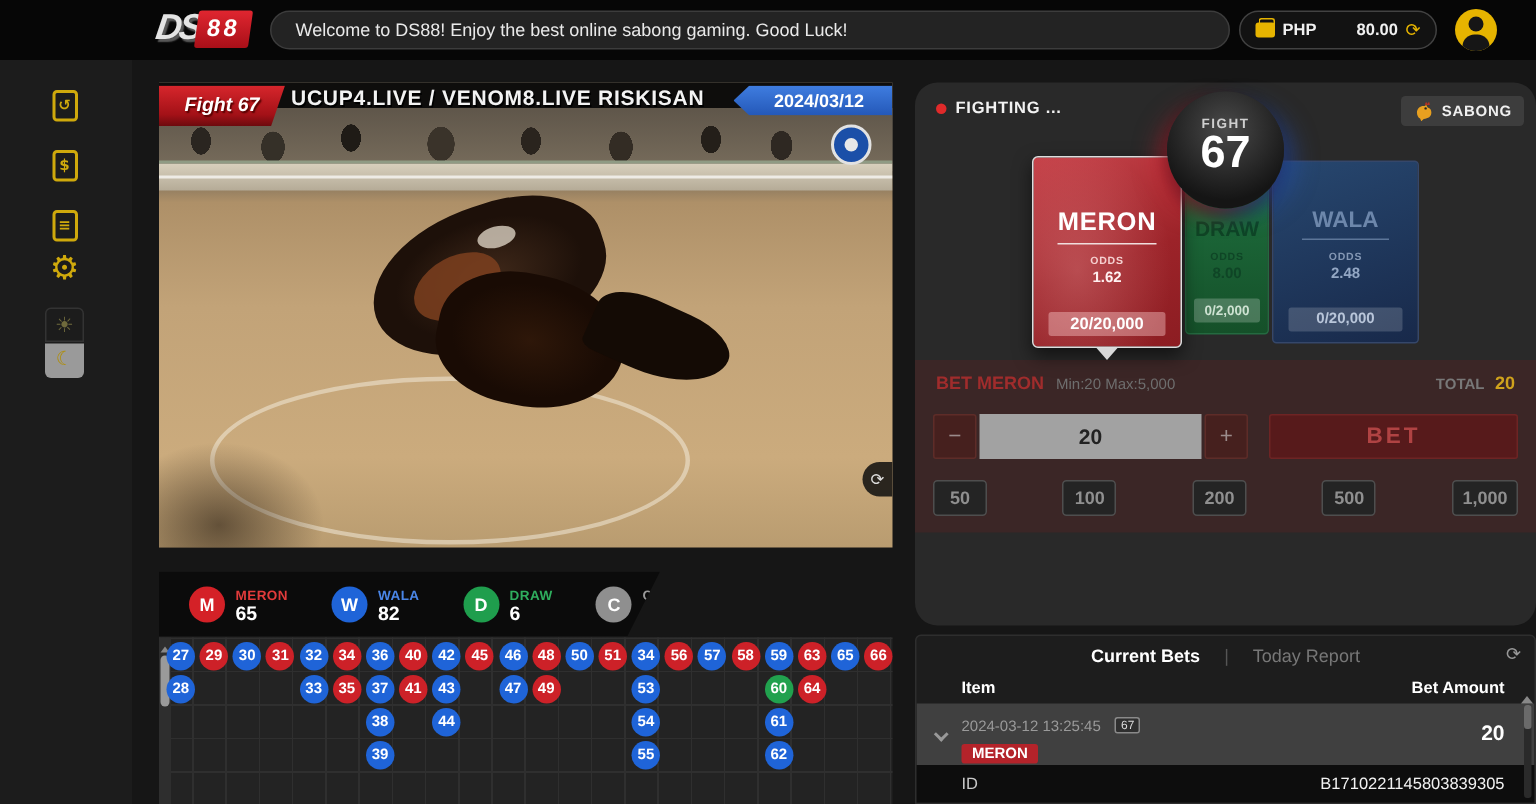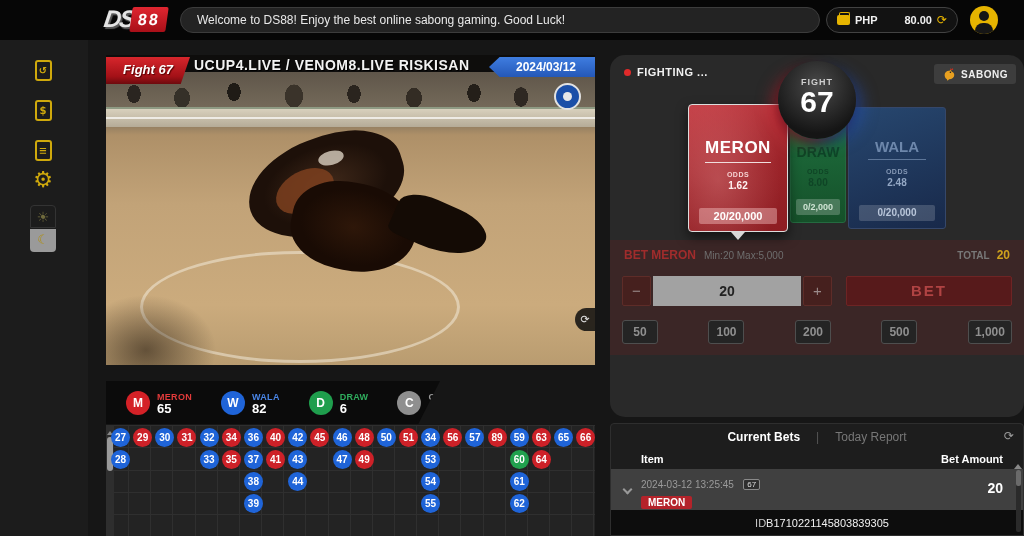--- a/index.html
+++ b/index.html
@@ -111,21 +111,21 @@
   .tab-report { color:#777; font-size:12px; cursor:pointer; }
   .bp-refresh { position:absolute; right:9px; top:5px; color:#999; font-size:12px; font-family:"DejaVu Sans",sans-serif; cursor:pointer; }
   .bp-cols { height:20px; padding:0 20px 0 30px; display:flex; justify-content:space-between; align-items:center; color:#fff; font-weight:bold; font-size:11px; }
   .bp-row { height:41px; background:#404040; position:relative; cursor:pointer; }
   .chev { position:absolute; left:13px; top:17px; width:7px; height:7px; border-left:2px solid #999; border-bottom:2px solid #999; transform:rotate(-45deg); }
   .row-main { position:absolute; left:30px; top:5px; }
   .row-time { color:#9a9a9a; font-size:10px; }
   .fight-pill { display:inline-block; background:#2f2f2f; border:1px solid #8a8a8a; border-radius:2px; color:#ddd; font-size:8px; padding:0 3px; margin-left:5px; vertical-align:1px; }
   .side-pill { display:inline-block; background:#b4232a; color:#fff; font-size:10px; font-weight:bold; padding:1px 7px; border-radius:2px; margin-top:3px; }
   .row-amount { position:absolute; right:20px; top:11px; color:#fff; font-weight:bold; font-size:14px; }
-  .bp-detail { height:26px; background:#0d0d0d; display:flex; justify-content:center; align-items:center; padding:0 20px 0 30px; font-size:11px; }
+  .bp-detail { height:26px; background:#0d0d0d; display:flex; justify-content:space-between; align-items:center; padding:0 20px 0 30px; font-size:11px; }
   .detail-label { color:#c8c8c8; }
   .detail-value { color:#f2f2f2; }
   .bp-scrollbar { position:absolute; right:2px; top:46px; width:5px; height:62px; background:#2a2a2a; border-radius:2px; }
   .bp-thumb { position:absolute; left:0; top:0; width:5px; height:16px; background:#6a6a6a; border-radius:2px; }
   .bp-up { position:absolute; right:1px; top:36px; width:0; height:0; border:4px solid transparent; border-bottom:5px solid #888; }
 
   
   .legend { position:absolute; left:106px; top:381px; width:334px; height:43px; background:#0b0b0b; clip-path:polygon(0 0,100% 0,93.5% 100%,0 100%); display:flex; align-items:center; gap:29px; padding-left:20px; z-index:4; }
   .leg-item { display:flex; align-items:center; gap:7px; }
   .leg-circle { width:24px; height:24px; border-radius:50%; color:#fff; font-weight:900; font-size:12px; text-align:center; line-height:24px; }
@@ -354,21 +354,21 @@
     <div class="dot M" style="left: 248.65px; top: 2.5px;">48</div>
     <div class="dot M" style="left: 248.65px; top: 24.8px;">49</div>
     <div class="dot W" style="left: 270.8px; top: 2.5px;">50</div>
     <div class="dot M" style="left: 292.95px; top: 2.5px;">51</div>
     <div class="dot W" style="left: 315.1px; top: 2.5px;">34</div>
     <div class="dot W" style="left: 315.1px; top: 24.8px;">53</div>
     <div class="dot W" style="left: 315.1px; top: 47.1px;">54</div>
     <div class="dot W" style="left: 315.1px; top: 69.4px;">55</div>
     <div class="dot M" style="left: 337.25px; top: 2.5px;">56</div>
     <div class="dot W" style="left: 359.4px; top: 2.5px;">57</div>
-    <div class="dot M" style="left: 381.55px; top: 2.5px;">89</div>
+    <div class="dot M" style="left: 381.55px; top: 2.5px;">58</div>
     <div class="dot W" style="left: 403.7px; top: 2.5px;">59</div>
     <div class="dot D" style="left: 403.7px; top: 24.8px;">60</div>
     <div class="dot W" style="left: 403.7px; top: 47.1px;">61</div>
     <div class="dot W" style="left: 403.7px; top: 69.4px;">62</div>
     <div class="dot M" style="left: 425.85px; top: 2.5px;">63</div>
     <div class="dot M" style="left: 425.85px; top: 24.8px;">64</div>
     <div class="dot W" style="left: 448px; top: 2.5px;">65</div>
     <div class="dot M" style="left: 470.15px; top: 2.5px;">66</div>
   </div>
 

